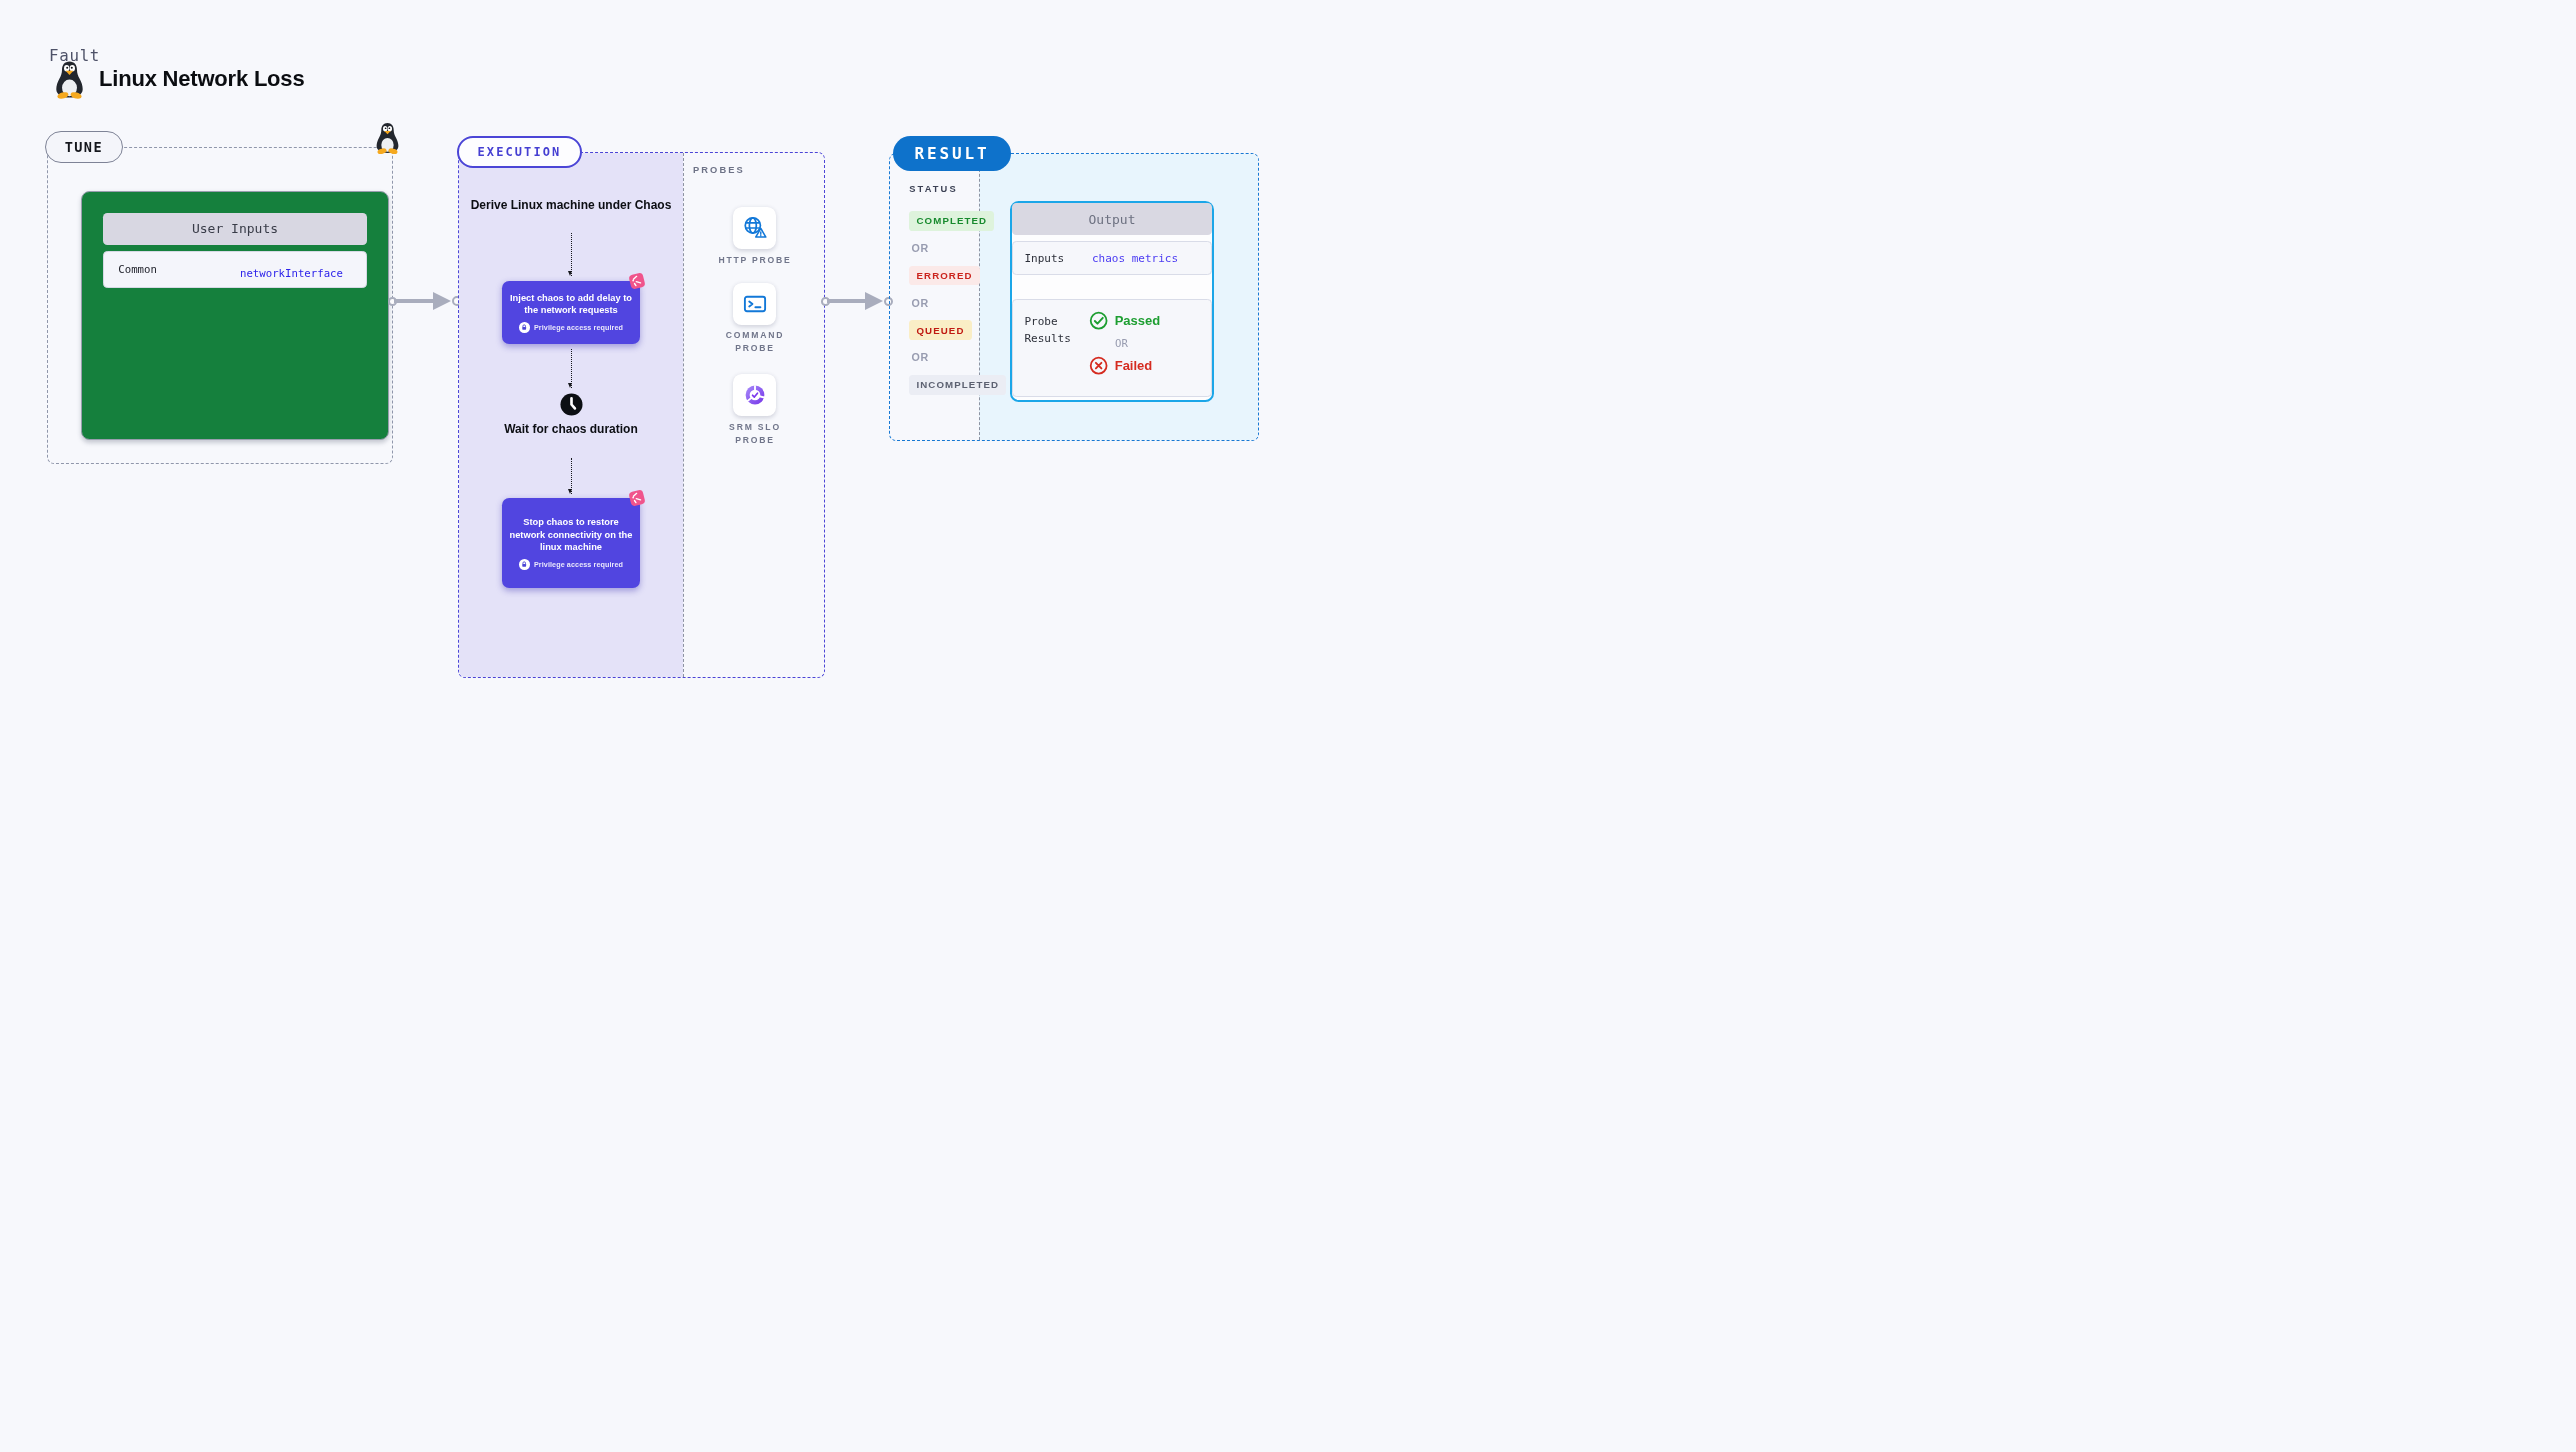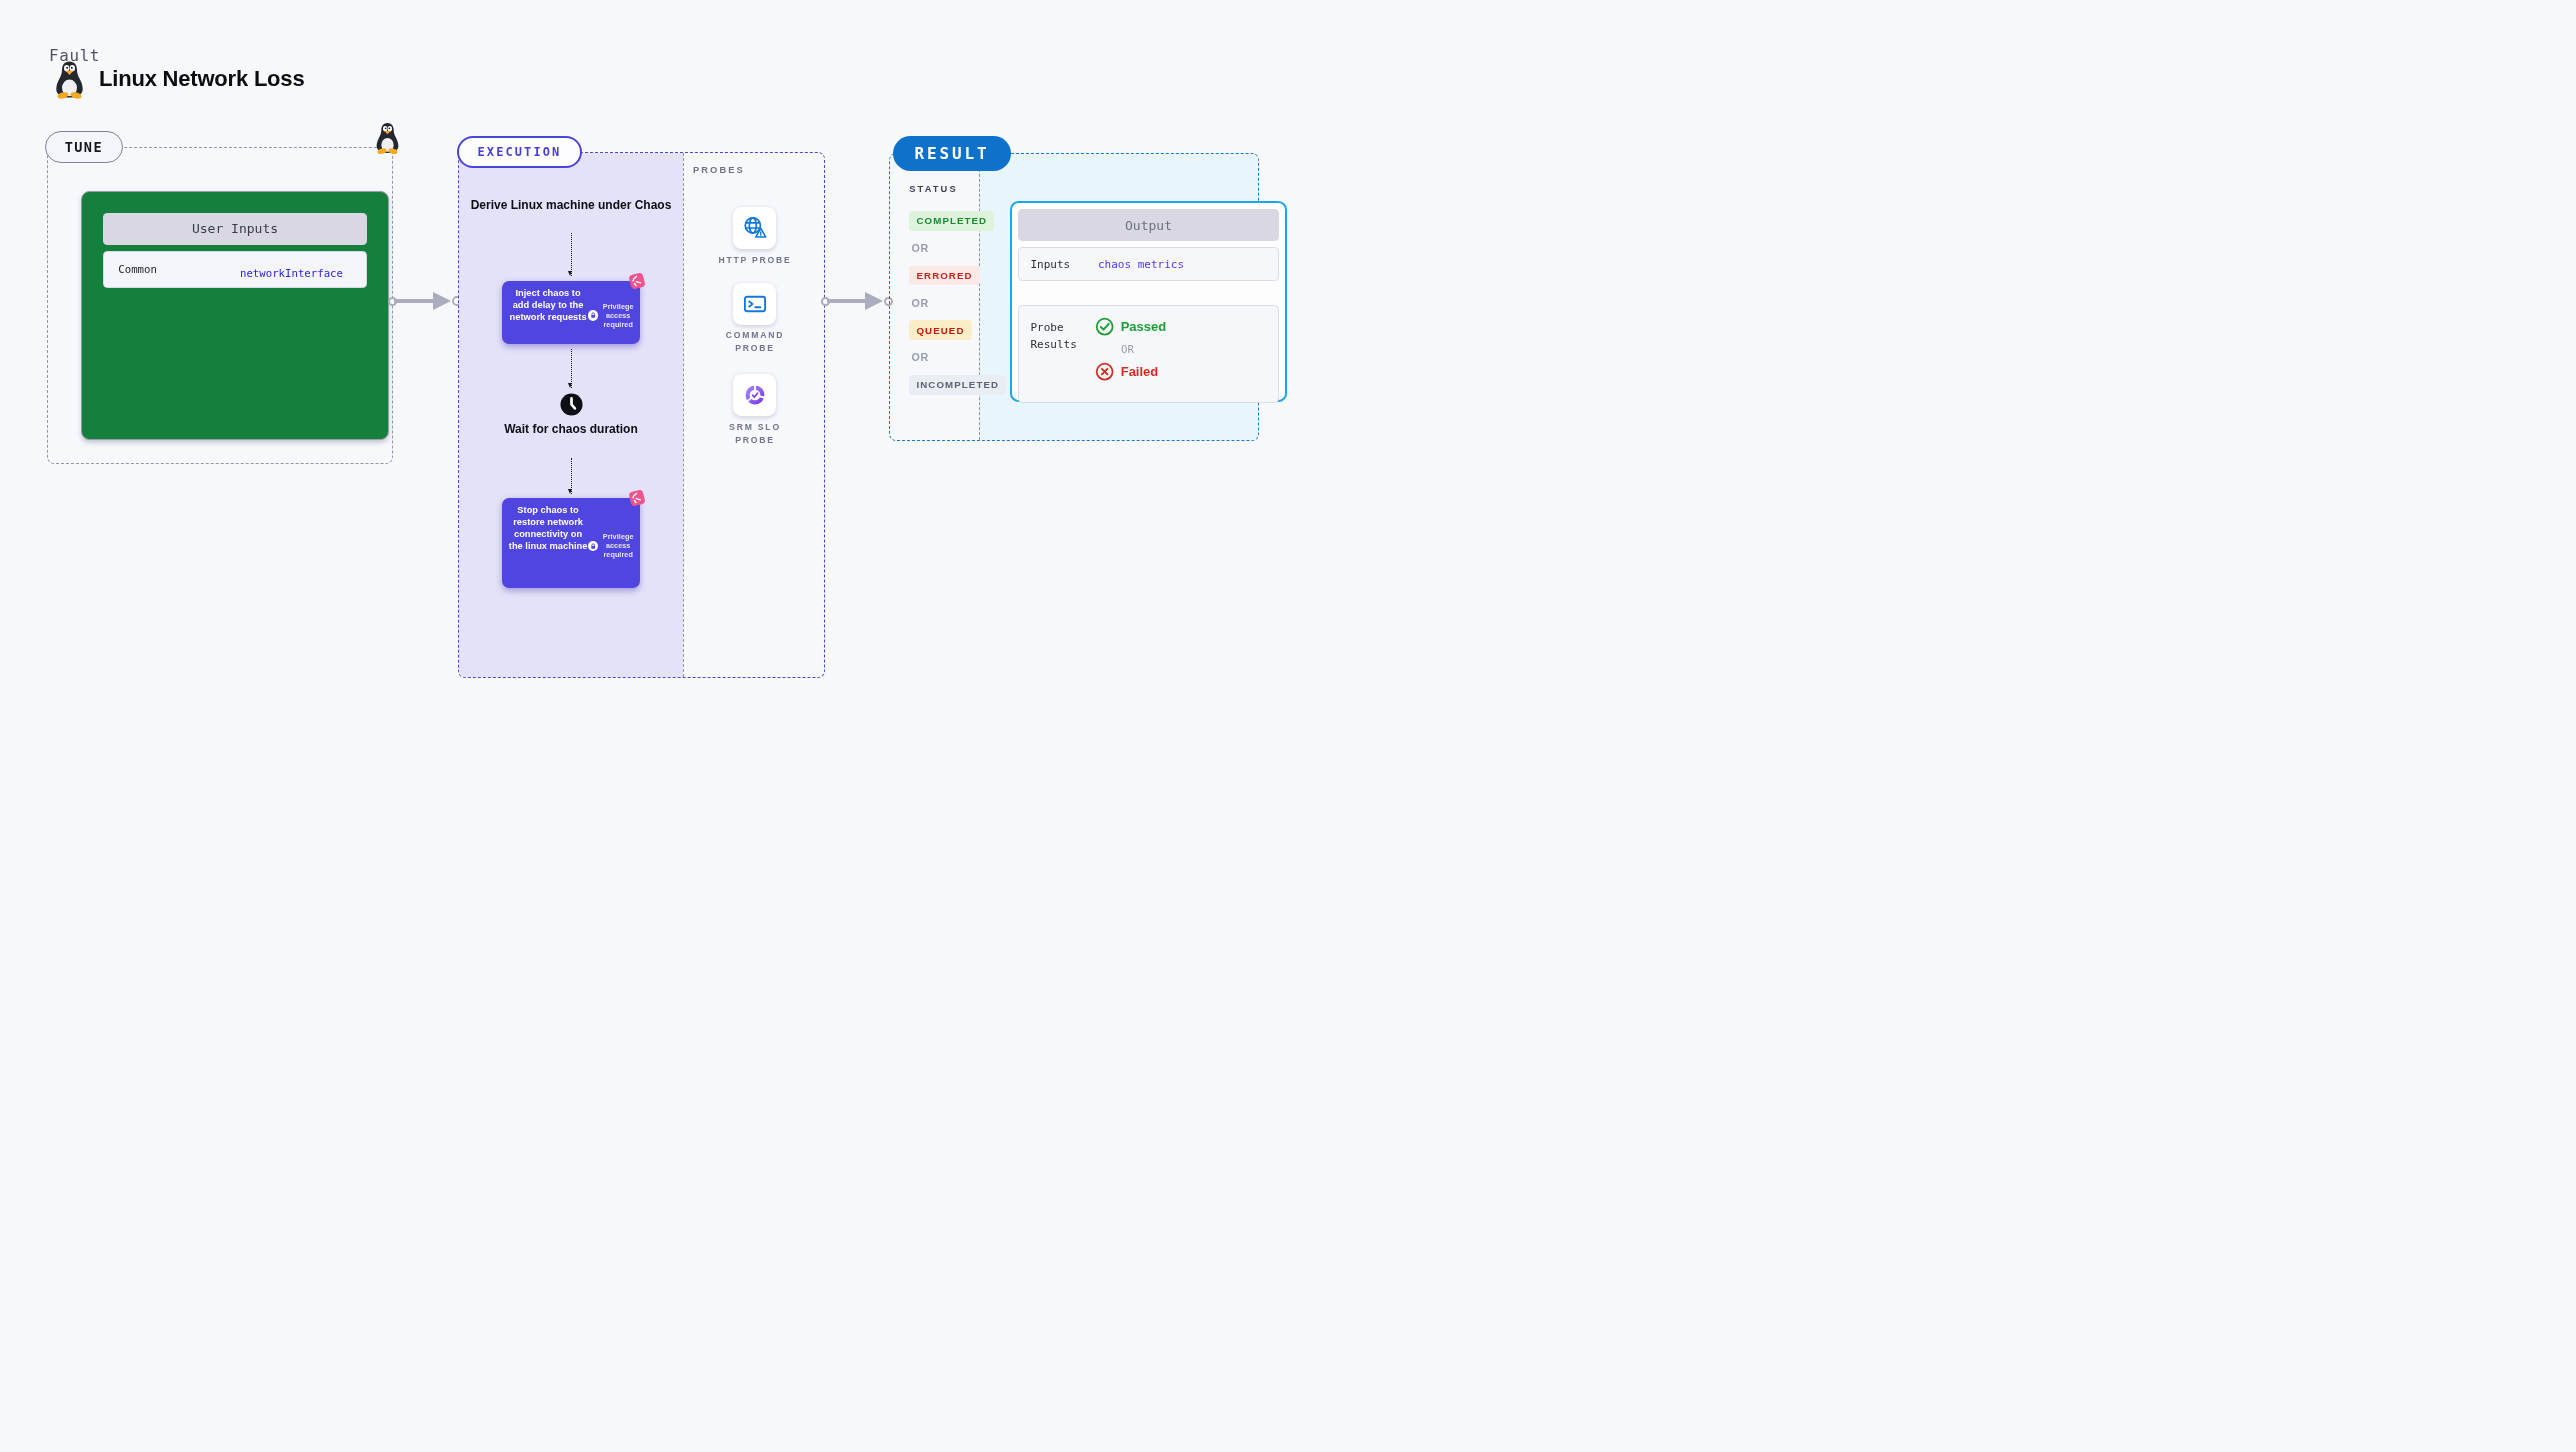--- a/index.html
+++ b/index.html
@@ -45,21 +45,21 @@
   
   .garrow{position:absolute;height:18.6px}
   .garrow .gline{position:absolute;left:6.4px;top:7.2px;height:4.3px;background:#a9adbd}
   .garrow .ghead{position:absolute;top:0;width:0;height:0;border-top:9.3px solid transparent;border-bottom:9.3px solid transparent;border-left:18px solid #a9adbd}
   .ring{position:absolute;background:#fbfbfd;border:2.1px solid #a9adbd;border-radius:50%}
 
   
   .flowtext{position:absolute;left:0;width:224px;text-align:center;font:700 12px var(--sans);color:#0c0e13;line-height:1.38}
   .dotarrow{position:absolute;width:0;border-left:1.4px dotted #16181d}
   .dotarrow:after{content:"";position:absolute;left:-3.6px;bottom:-2.1px;border:2.9px solid transparent;border-top:5.7px solid #16181d}
-  .chaosbox{position:absolute;left:43px;width:138px;background:#5145e0;border-radius:7.2px;color:#fff;text-align:center;box-shadow:0 2.9px 6.4px rgba(54,44,175,.38);display:flex;justify-content:center;padding:5.7px 6.4px}
+  .chaosbox{position:absolute;left:43px;width:138px;background:#5145e0;border-radius:7.2px;color:#fff;text-align:center;box-shadow:0 2.9px 6.4px rgba(54,44,175,.38);display:flex;flex-direction:column;justify-content:center;padding:5.7px 6.4px}
   .chaosbox .ctext{font:700 9.3px var(--sans);line-height:1.32}
   .priv{display:flex;align-items:center;justify-content:center;gap:4.3px;margin-top:5.7px}
   .priv .lockcirc{width:10.7px;height:10.7px;background:#fff;border-radius:50%;display:flex;align-items:center;justify-content:center;flex:none}
   .priv .privtext{font:600 7.2px var(--sans);color:#e9e7fb;letter-spacing:0.1px}
   .pinkicon{position:absolute;top:-10px;right:-7.2px;width:20px;height:20px}
   .clockwrap{position:absolute;left:100px;top:239px;width:25px;height:25px}
 
   
   .probes-label{position:absolute;left:234px;top:11.5px;font:700 9.3px var(--sans);letter-spacing:2.1px;color:#6d7286}
   .pcard{position:absolute;left:274px;width:43px;height:42px;background:#fff;border-radius:8.6px;box-shadow:0 1.4px 4.3px rgba(40,45,80,.18);display:flex;align-items:center;justify-content:center}
@@ -69,21 +69,21 @@
   .status-col{position:absolute;left:19.3px;top:30px;width:100px;display:flex;flex-direction:column;align-items:flex-start;gap:11.5px}
   .status-label{font:700 9.3px var(--sans);letter-spacing:2.1px;color:#3c4154;margin-bottom:5.7px}
   .sbadge{font:700 9.7px var(--sans);letter-spacing:1.1px;padding:4.3px 7.2px;border-radius:3.6px}
   .sbadge.completed{color:#188a2e;background:#def3dc}
   .sbadge.errored{color:#cb241e;background:#fbe9e8}
   .sbadge.queued{color:#c01a12;background:#faeec6}
   .sbadge.incompleted{color:#5c6171;background:#ebedf4}
   .or{font:600 10.7px var(--sans);color:#989cb0;letter-spacing:0.7px;padding-left:2.1px}
 
   
-  .output-card{position:absolute;left:120px;top:47px;width:277px;height:201px;background:#fdfdfe;border:2.1px solid #1ba6e8;border-radius:8.6px;padding:6px}
+  .output-card{position:absolute;left:120px;top:47px;width:204px;height:201px;background:#fdfdfe;border:2.1px solid #1ba6e8;border-radius:8.6px;padding:0}
   .output-header{height:32px;background:#d9d8e2;border-radius:4.3px;display:flex;align-items:center;justify-content:center;font:13px var(--mono);color:#6d7181}
   .orow{background:#f6f7fb;border:0.7px solid #d9dce8;border-radius:4.3px;position:relative}
   .orow-metrics{margin-top:5.7px;height:34px}
   .orow-metrics .olabel{position:absolute;left:11.5px;top:10px;font:11px var(--mono);color:#2c2f39}
   .orow-metrics .ovalue{position:absolute;left:79px;top:10px;font:11px var(--mono);color:#4b3bf2}
   .orow-probe{margin-top:24px;height:98px}
   .orow-probe .olabel{position:absolute;left:11.5px;top:13px;width:64px;font:11px var(--mono);color:#2c2f39;line-height:1.55}
   .pr-stack{position:absolute;left:76px;top:11.5px;display:flex;flex-direction:column;align-items:flex-start}
   .pr-line{display:flex;align-items:center;gap:6.4px}
   .pr-passed{font:700 13px var(--sans);color:#1d9e31}

